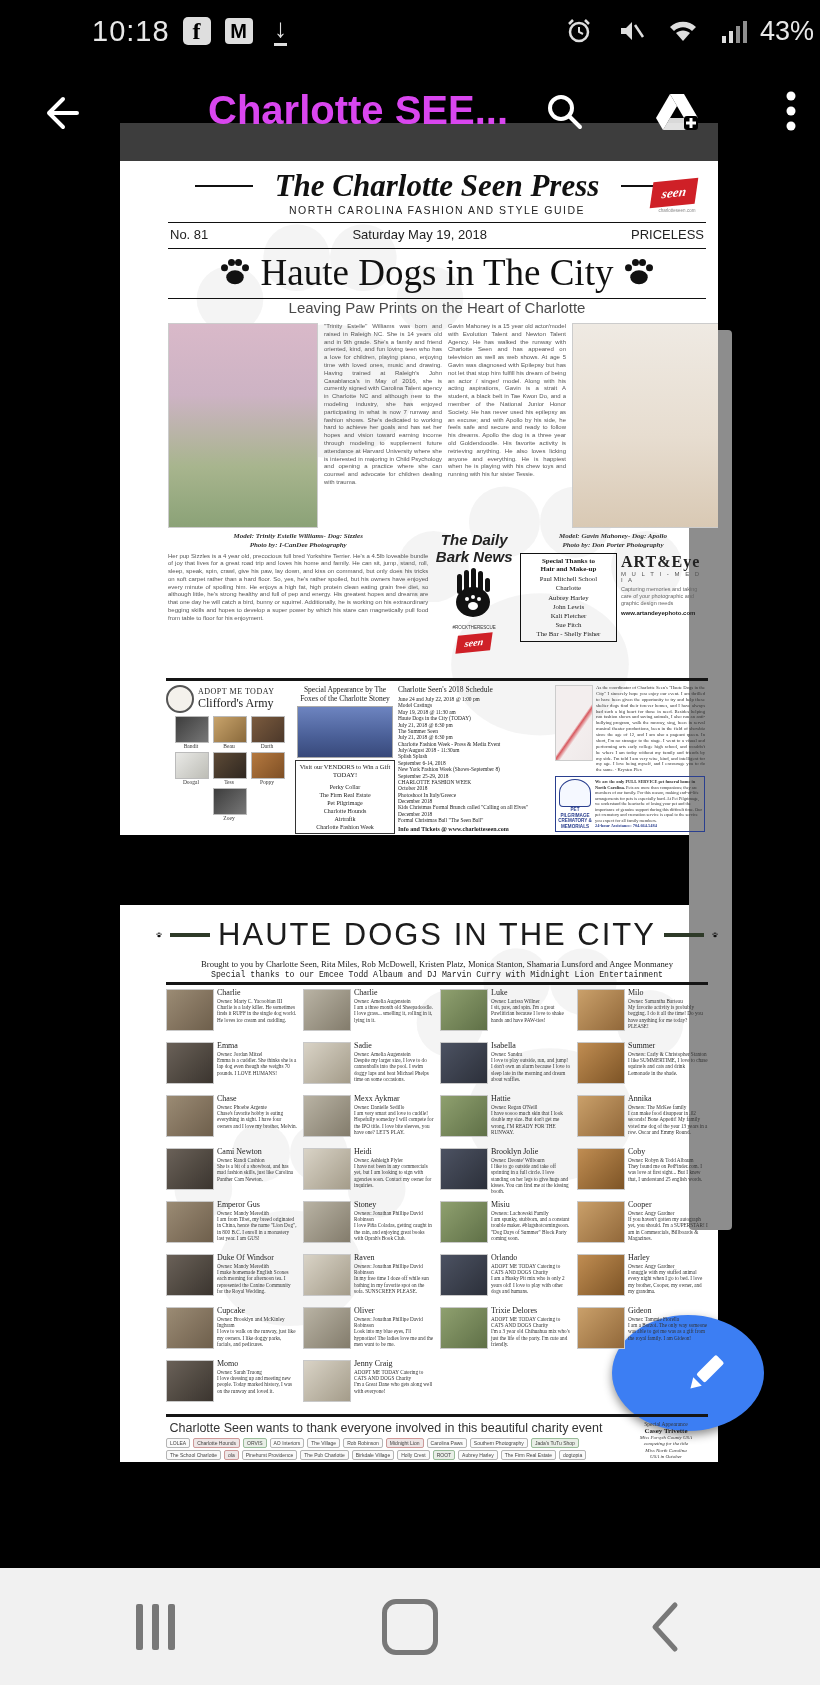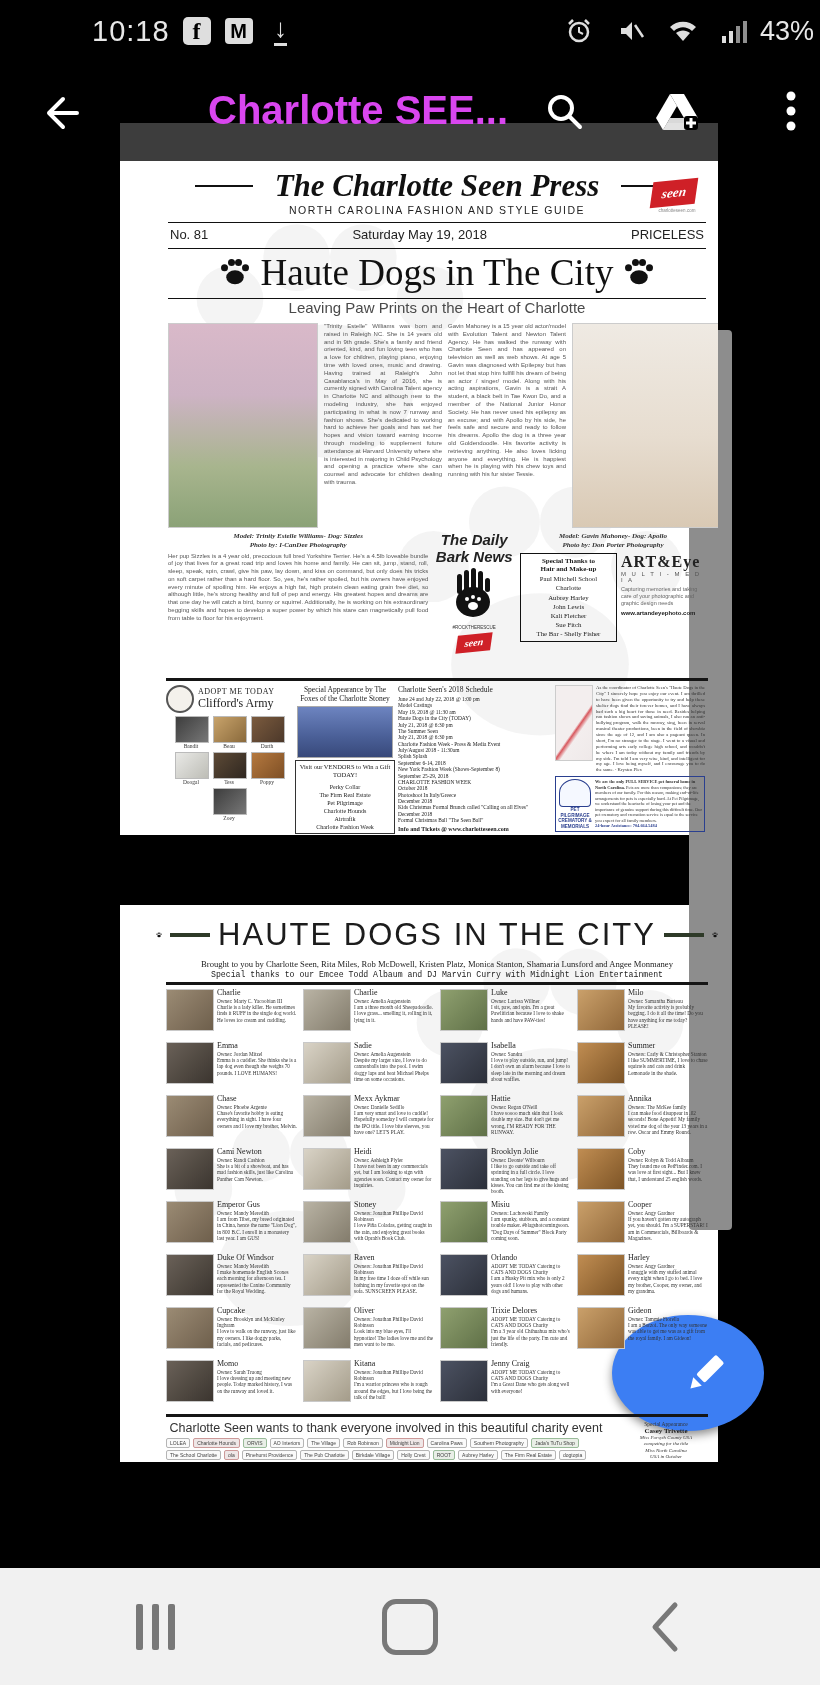--- a/index.html
+++ b/index.html
@@ -722,28 +722,20 @@
         <div class="dog-ph"></div>
         <div>
           <div class="dog-name">Momo</div>
           <div class="dog-owner">Owner: Sarah Truong</div>
           <div class="dog-desc">I love dressing up and meeting new people. Today marked history, I was on the runway and loved it.</div>
         </div>
       </div>
         <div class="dog-cell">
         <div class="dog-ph"></div>
         <div>
-          <div class="dog-name">Kitana</div>
-          <div class="dog-owner">Owners: Jonathan Phillipe David Robinson</div>
-          <div class="dog-desc">I'm a warrior princess who is rough around the edges, but I love being the talk of the ball!</div>
-        </div>
-      </div>
-        <div class="dog-cell">
-        <div class="dog-ph"></div>
-        <div>
           <div class="dog-name">Jenny Craig</div>
           <div class="dog-owner">ADOPT ME TODAY Catering to CATS AND DOGS Charity</div>
           <div class="dog-desc">I'm a Great Dane who gets along well with everyone!</div>
         </div>
       </div>
       </div>
 
     <div class="thickrule" style="margin-top:5px;"></div>
     <div class="p2bottom">
       <div class="thanksline" style="width:440px;">Charlotte Seen wants to thank everyone involved in this beautiful charity event</div>

